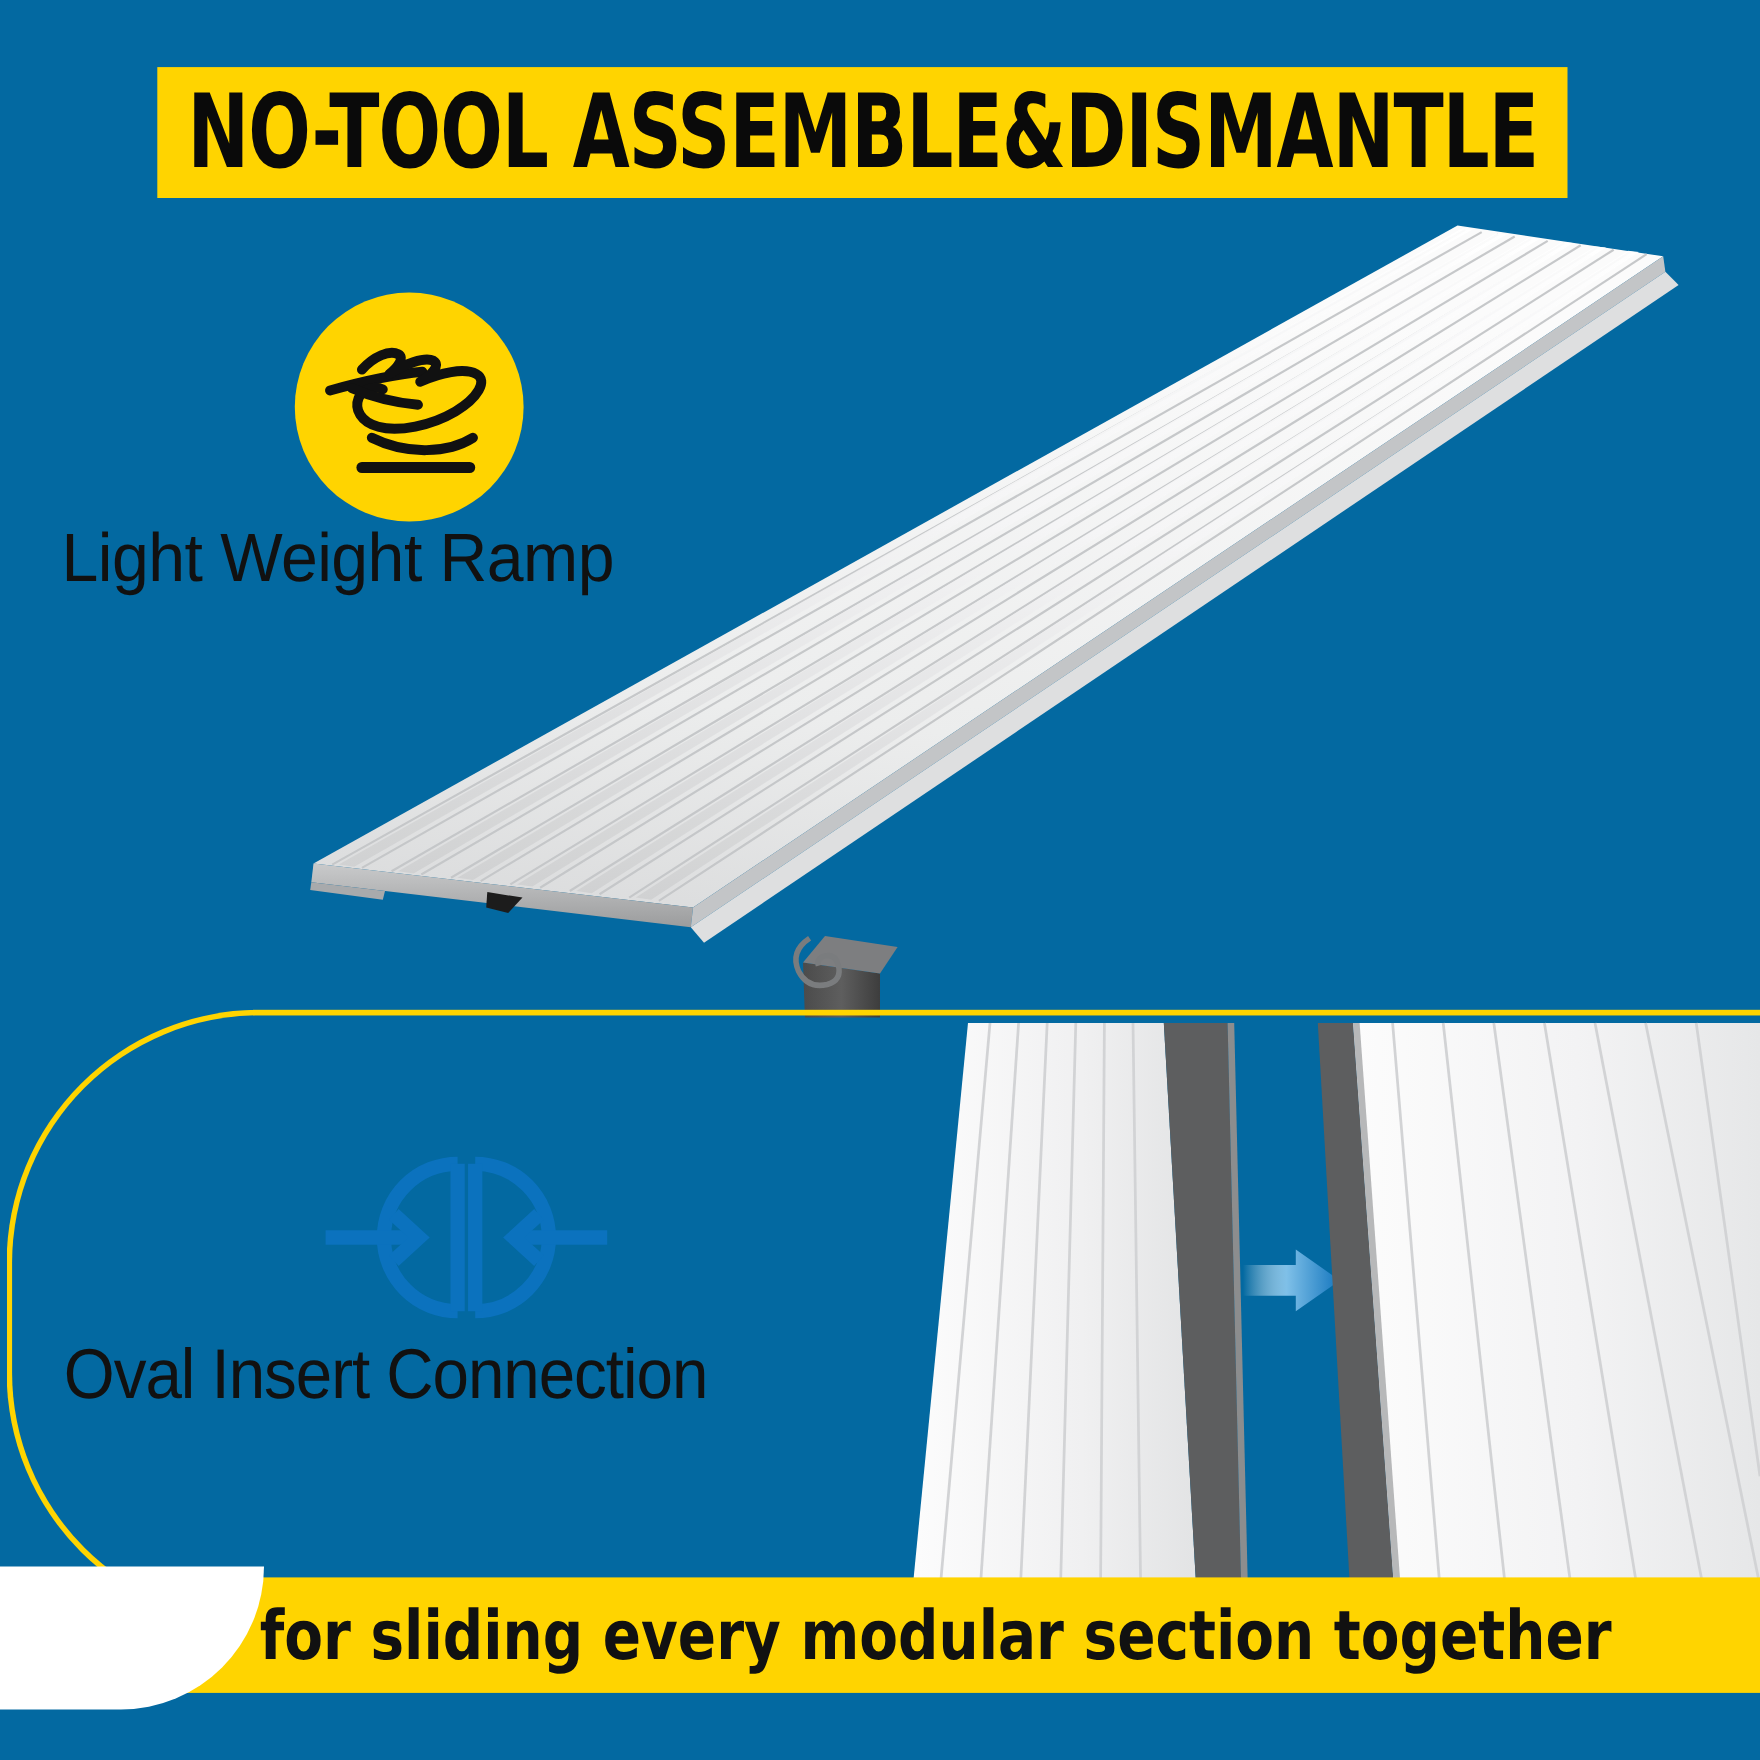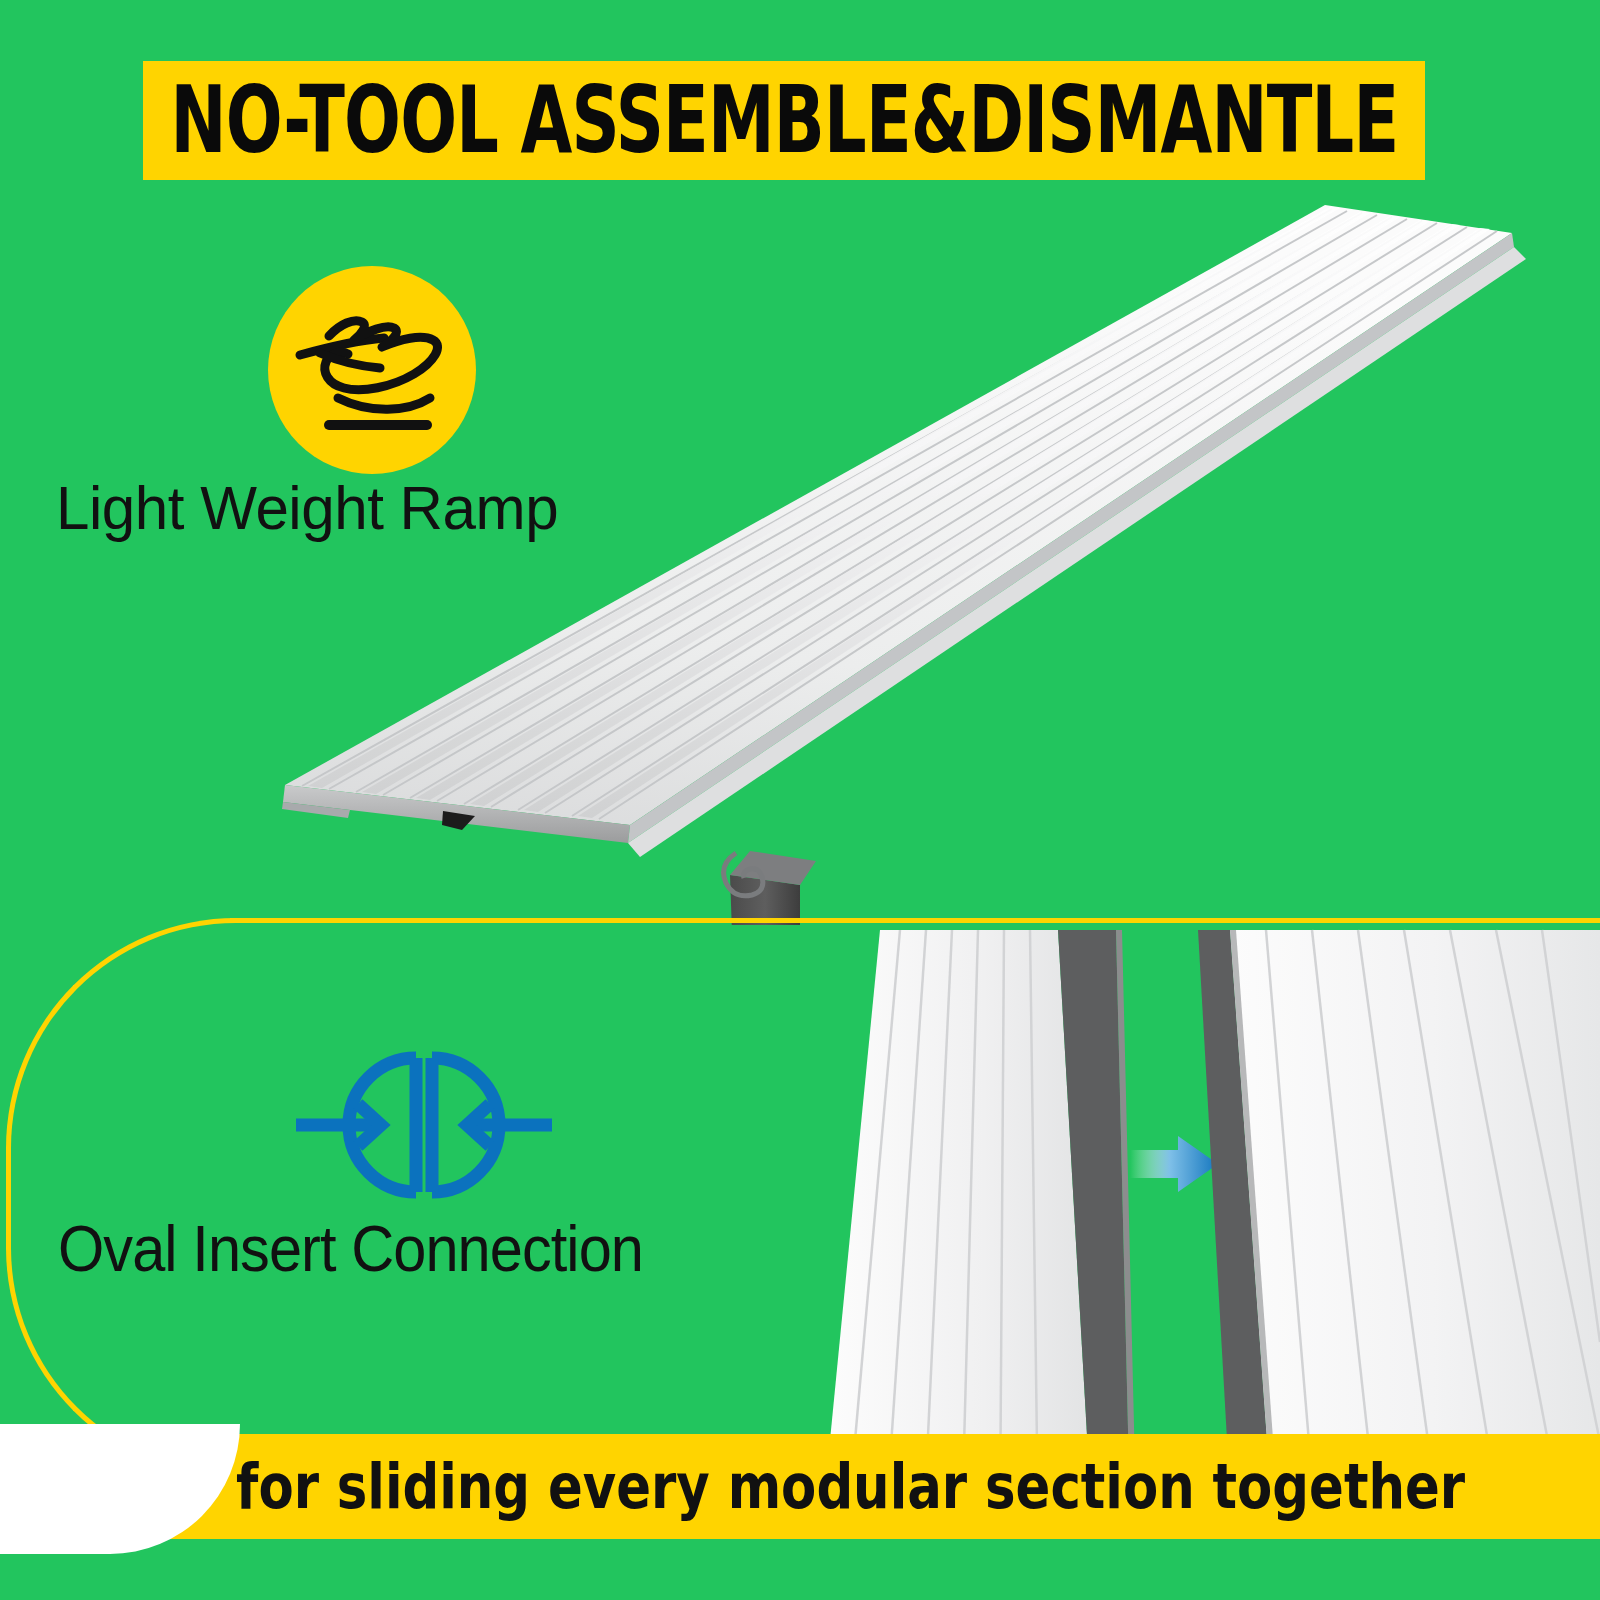--- a/index.html
+++ b/index.html
@@ -1,17 +1,17 @@
 <!DOCTYPE html>
 <html><head>
 <meta charset="utf-8">
 <style>
   html,body{margin:0;padding:0;background:#ffffff;}
   body{width:1600px;height:1600px;overflow:hidden;font-family:"Liberation Sans",sans-serif;}
-  #page{position:relative;width:1600px;height:1600px;background:#22c55e;overflow:hidden;}
+  #page{position:relative;width:1600px;height:1600px;background:#0369a1;overflow:hidden;}
 
   
   .top-banner{
     position:absolute;left:143px;top:61px;width:1282px;height:119px;
     background:#FFD400;display:flex;align-items:center;justify-content:center;
   }
   .top-banner-text{
     font-family:"Liberation Sans Narrow","DejaVu Sans Condensed","Liberation Sans",sans-serif;
     font-weight:700;color:#0a0a0a;font-size:93px;line-height:1;
     letter-spacing:-1px;transform:scaleX(.80);transform-origin:center center;

